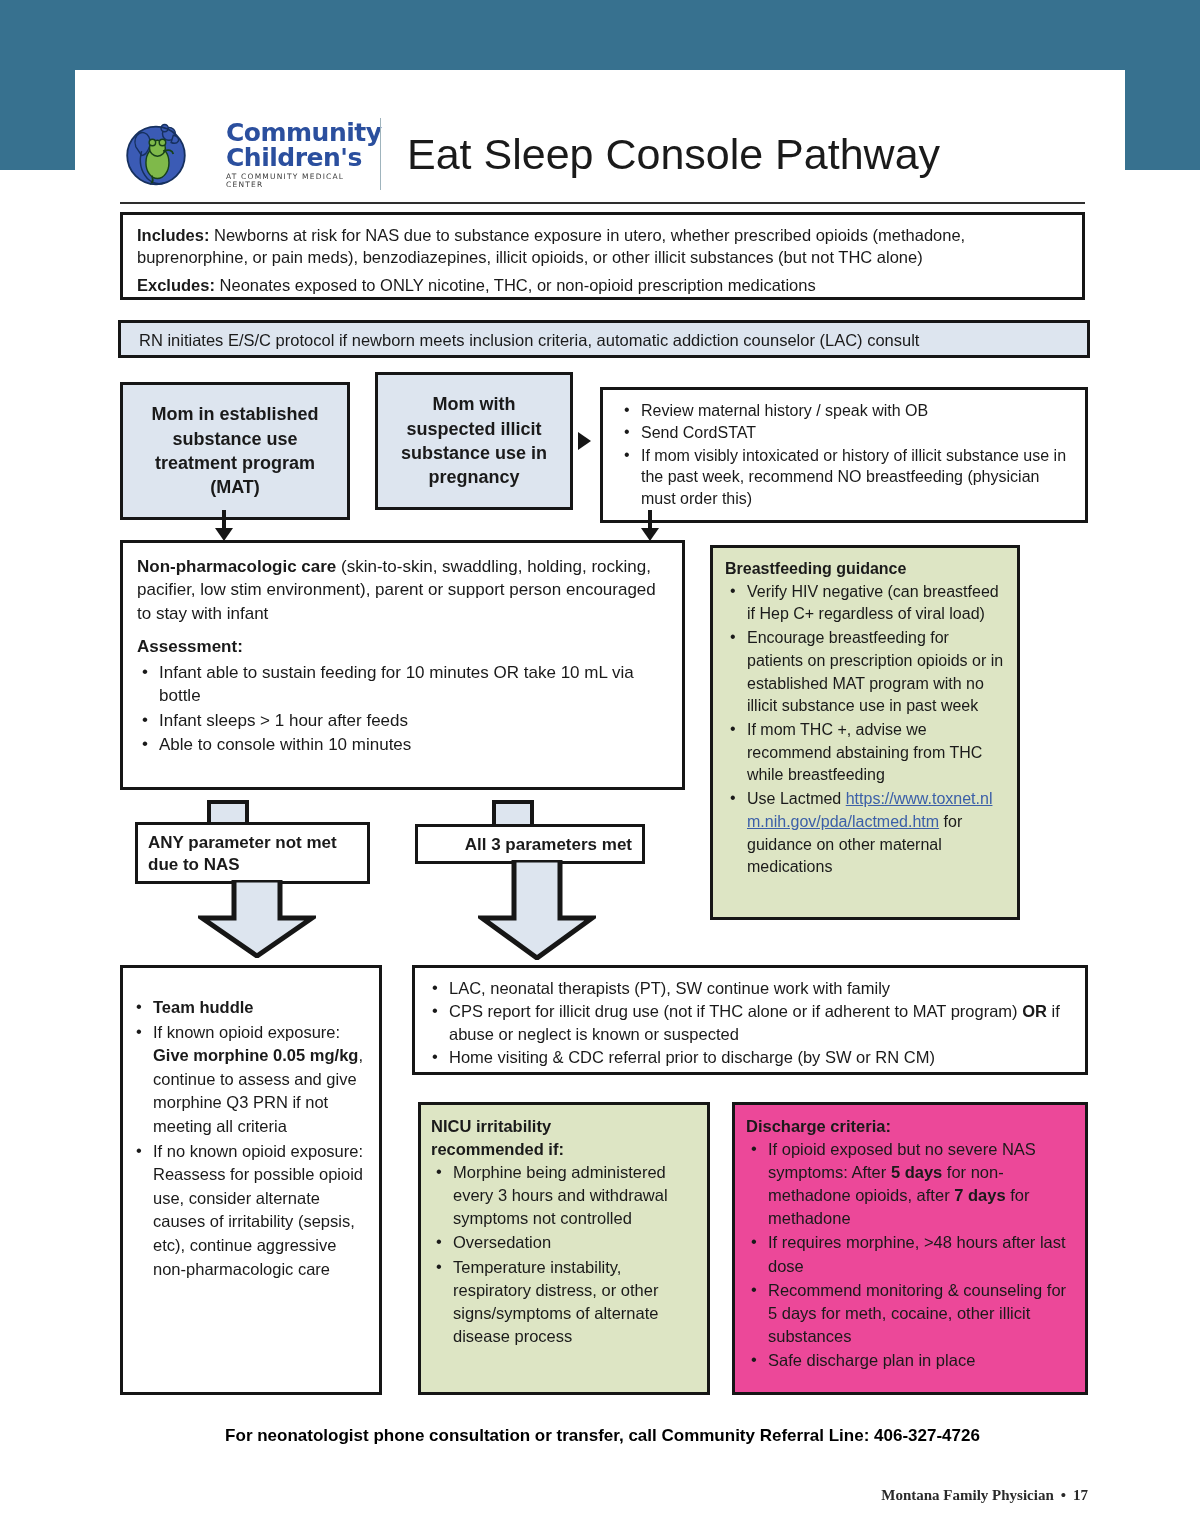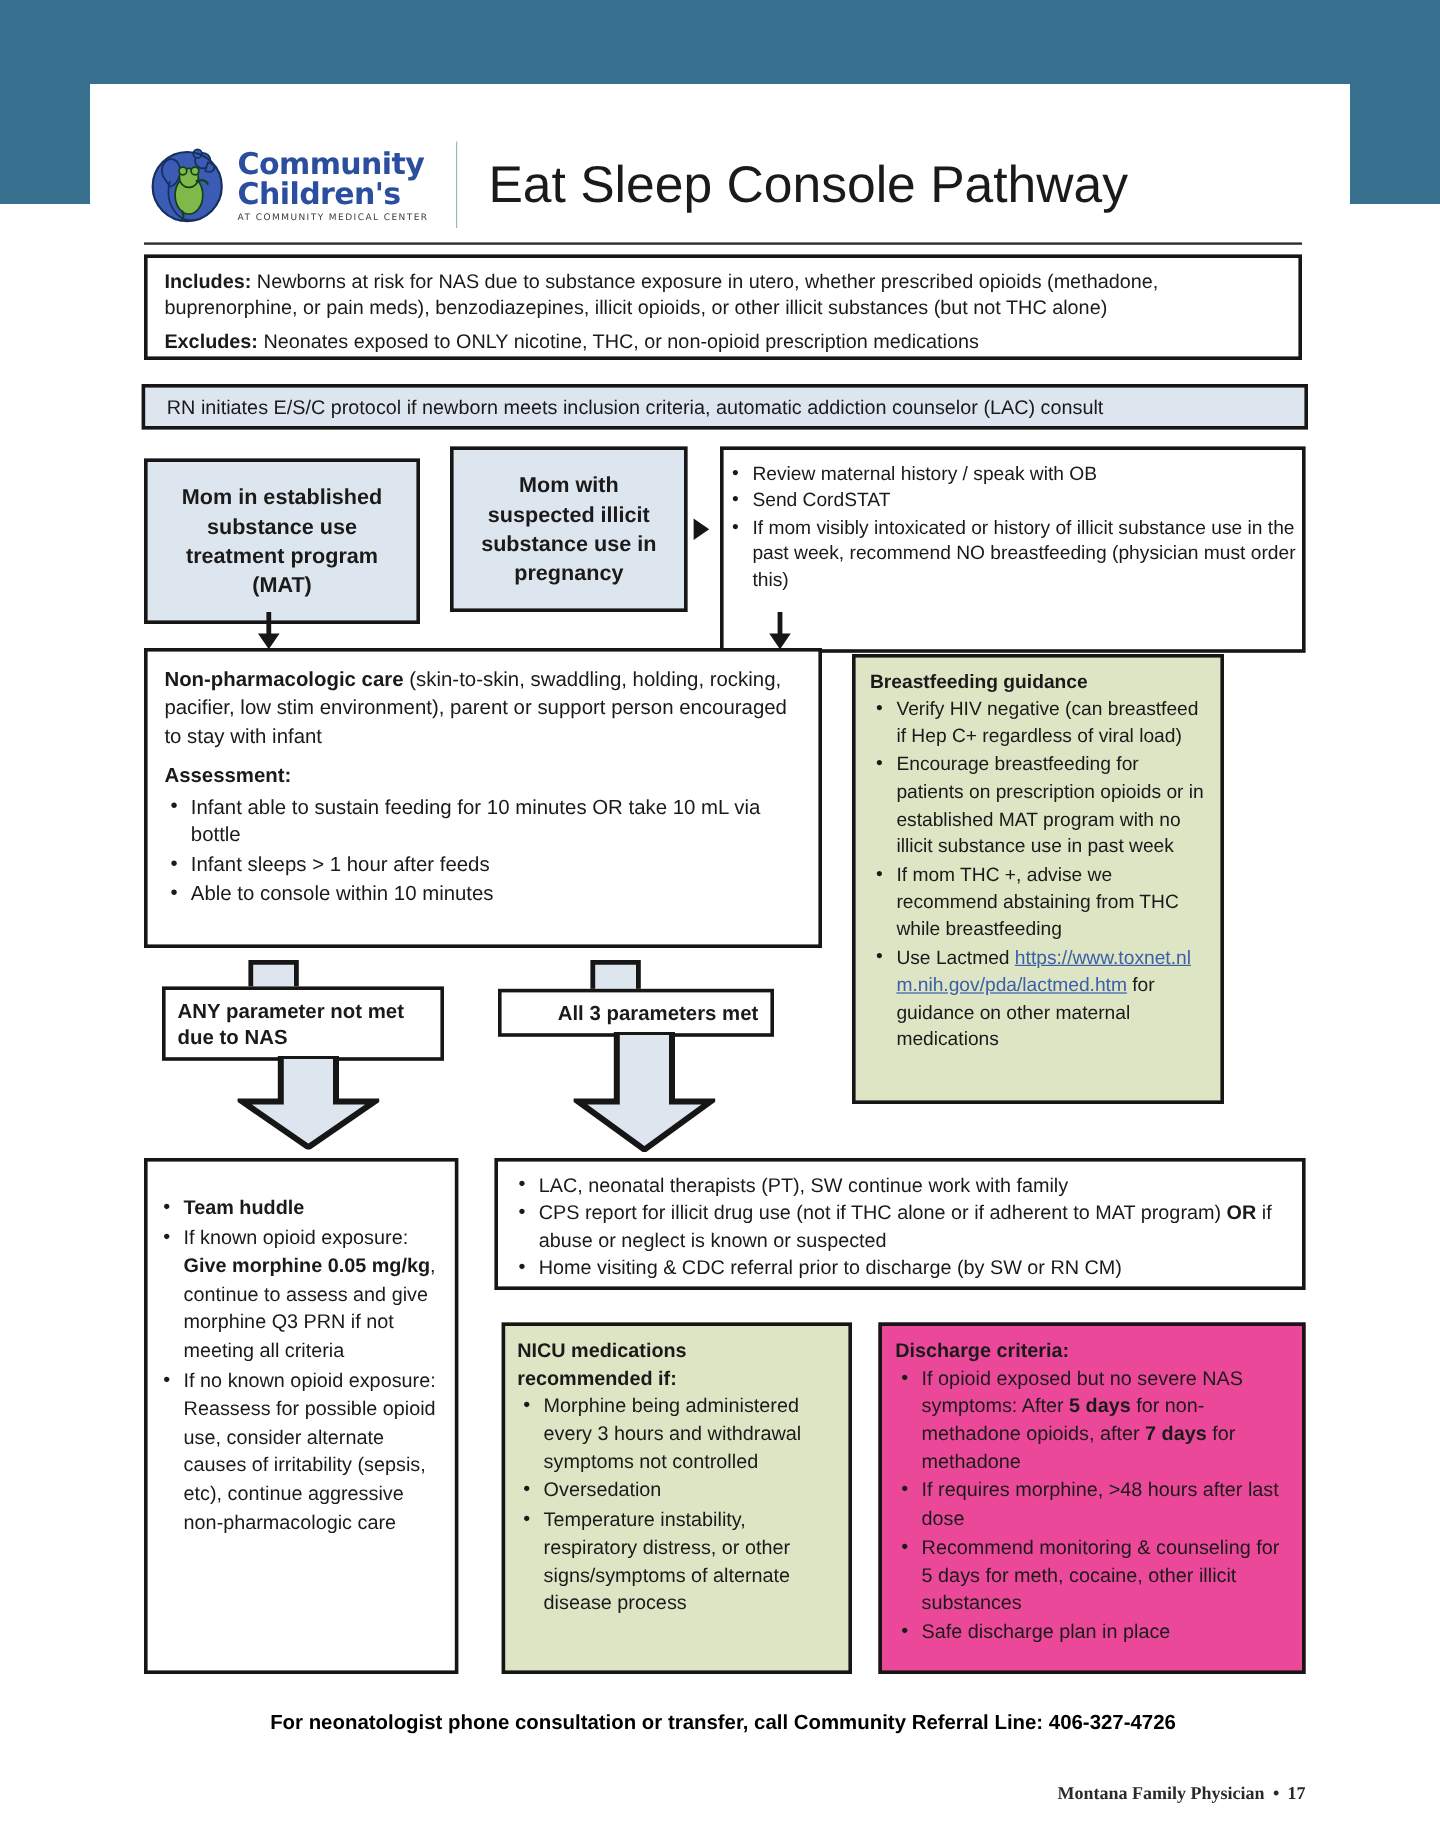--- a/index.html
+++ b/index.html
@@ -35,20 +35,21 @@
     left: 120px; top: 108px;
     width: 965px; height: 92px;
     display: flex;
     align-items: center;
   }
   #logo-block {
     display: flex;
     align-items: center;
     width: 250px;
     height: 80px;
+    gap: 28px;
   }
   #logo-mark { width: 72px; height: 72px; flex: none; }
   #logo-words {
     margin-left: 6px;
     line-height: 1.0;
   }
   .logo-line1, .logo-line2 {
     font-family: "DejaVu Sans", sans-serif;
     font-weight: bold;
     font-size: 25px;
@@ -213,21 +214,21 @@
 <div class="box blue ctr" id="mat-box" style="left:120px; top:382px; width:230px; height:138px; display:flex; align-items:center; justify-content:center; font-weight:bold; font-size:18px; line-height:1.35;">
   <span>Mom in established substance use treatment program (MAT)</span>
 </div>
 
 <div class="box blue ctr" id="illicit-box" style="left:375px; top:372px; width:198px; height:138px; display:flex; align-items:center; justify-content:center; font-weight:bold; font-size:18px; line-height:1.35;">
   <span>Mom with suspected illicit substance use in pregnancy</span>
 </div>
 
 <div class="conn arrow-right" style="left:578px; top:432px;"></div>
 
-<div class="box" id="actions-box" style="left:600px; top:372px; width:488px; height:172px; padding:10px 2px; font-size:16px; line-height:1.34;">
+<div class="box" id="actions-box" style="left:600px; top:387px; width:488px; height:136px; padding:10px 16px; font-size:16px; line-height:1.34;">
   <ul class="b">
     <li>Review maternal history / speak with OB</li>
     <li>Send CordSTAT</li>
     <li>If mom visibly intoxicated or history of illicit substance use in the past week, recommend NO breastfeeding (physician must order this)</li>
   </ul>
 </div>
 
 <div class="conn vline" style="left:222px; top:510px; height:22px;"></div>
 <div class="conn arrow-down" style="left:215px; top:528px;"></div>
 
@@ -288,21 +289,21 @@
 
 <div class="box" id="followup-box" style="left:412px; top:965px; width:676px; height:110px; padding:9px 12px; font-size:16.5px; line-height:1.36;">
   <ul class="b">
     <li><span>LAC, neonatal therapists (PT), SW continue work with family</span></li>
     <li><span>CPS report for illicit drug use (not if THC alone or if adherent to MAT program) </span><b>OR</b><span> if abuse or neglect is known or suspected</span></li>
     <li><span>Home visiting &amp; CDC referral prior to discharge (by SW or RN CM)</span></li>
   </ul>
 </div>
 
 <div class="box green" id="nicu-box" style="left:418px; top:1102px; width:292px; height:293px; padding:10px 10px; font-size:16.5px; line-height:1.4;">
-  <div style="font-weight:bold;">NICU medications</div>
+  <div style="font-weight:bold;">NICU irritability</div>
   <div style="font-weight:bold;">recommended if:</div>
   <ul class="b">
     <li>Morphine being administered every 3 hours and withdrawal symptoms not controlled</li>
     <li>Oversedation</li>
     <li>Temperature instability, respiratory distress, or other signs/symptoms of alternate disease process</li>
   </ul>
 </div>
 
 <div class="box lblue" id="discharge-box" style="left:732px; top:1102px; width:356px; height:293px; padding:10px 11px; font-size:16.5px; line-height:1.4;">
   <div style="font-weight:bold;">Discharge criteria:</div>

